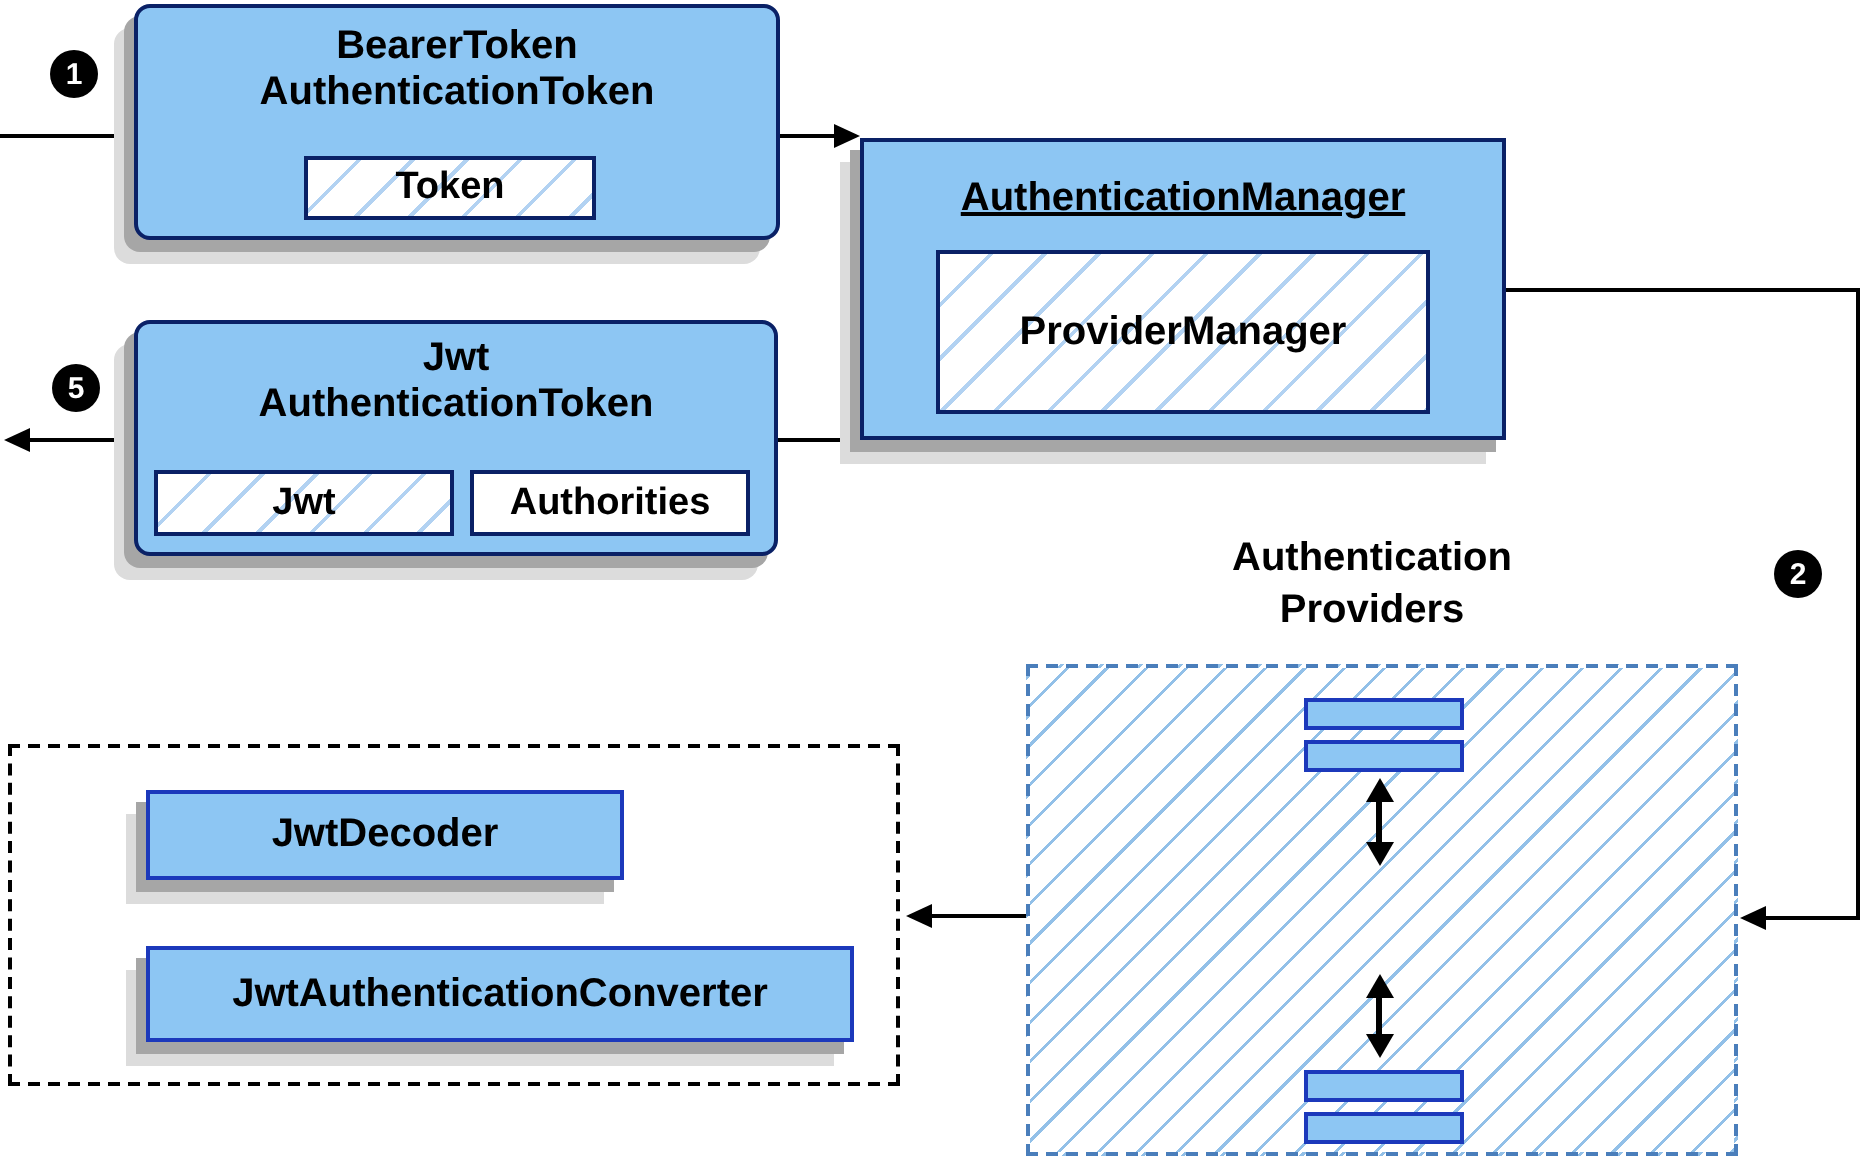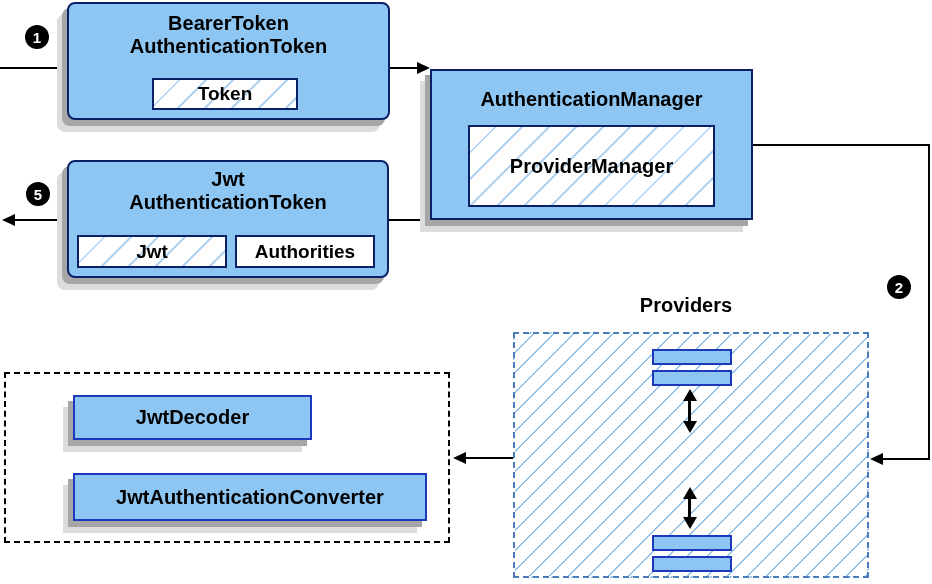--- a/index.html
+++ b/index.html
@@ -92,41 +92,41 @@
     <div class="node-title" style="top:8px;">
       <span>BearerToken</span><br>
       <span>AuthenticationToken</span>
     </div>
     <div class="subbox" style="left:83px;top:74px;width:146px;height:32px;">
       <span>Token</span>
     </div>
   </div>
 
   <div class="node shadow" style="left:430px;top:69px;width:323px;height:151px;">
-    <div class="node-title" style="top:17px;">AuthenticationManager</div>
+    <div class="node-title" style="top:17px;text-decoration:underline;">AuthenticationManager</div>
     <div class="subbox" style="left:36px;top:54px;width:247px;height:82px;font-size:20px;align-items:center;">
       <span>ProviderManager</span>
     </div>
   </div>
 
   <div class="node rounded shadow" style="left:67px;top:160px;width:322px;height:118px;">
     <div class="node-title" style="top:6px;">
       <span>Jwt</span><br>
       <span>AuthenticationToken</span>
     </div>
     <div class="subbox" style="left:8px;top:73px;width:150px;height:33px;">
       <span>Jwt</span>
     </div>
     <div class="subbox" style="left:166px;top:73px;width:140px;height:33px;background-image:none;">
       <span>Authorities</span>
     </div>
   </div>
 
   <div class="free-label" style="left:586px;top:266px;width:200px;">
-    <br>
+    <span>Authentication</span><br>
     <span>Providers</span>
   </div>
 
   <div class="group-dashed-blue" style="left:513px;top:332px;width:356px;height:246px;"></div>
 
   <div class="bar" style="left:652px;top:349px;"></div>
   <div class="bar" style="left:652px;top:370px;"></div>
 
   <div class="v-arrow" style="left:683px;top:389px;height:44px;">
     <div class="head-up"></div>

